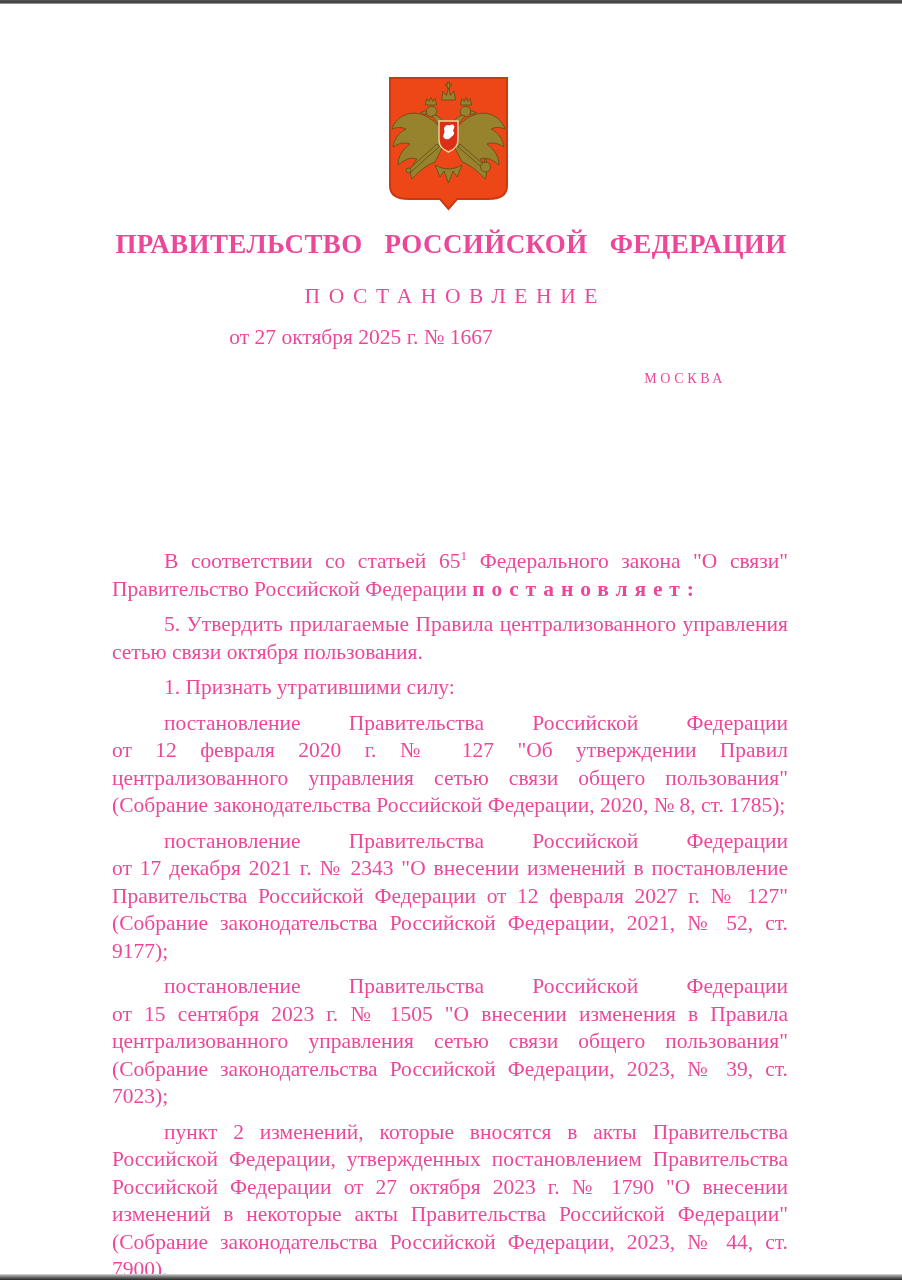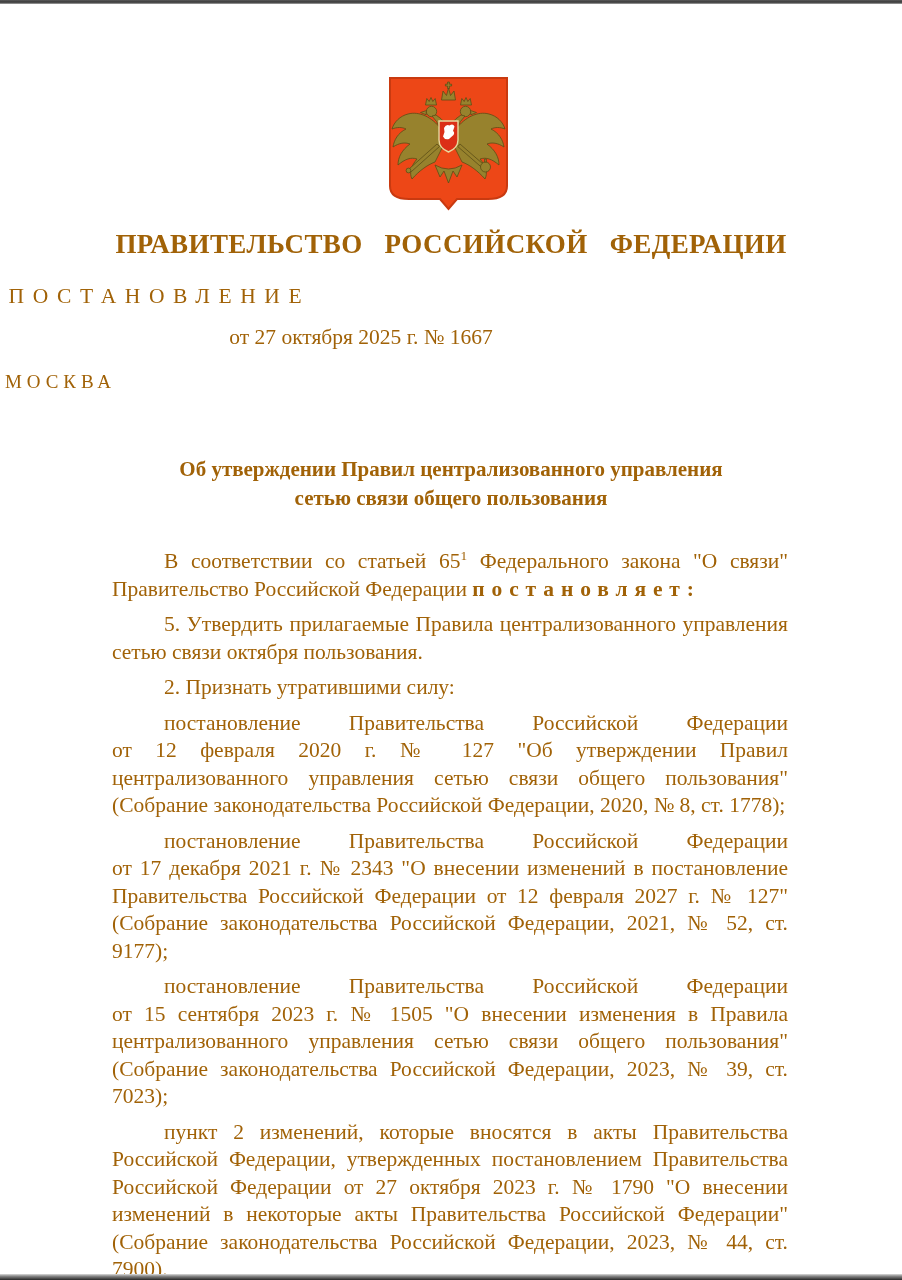--- a/index.html
+++ b/index.html
@@ -1,45 +1,45 @@
 <!DOCTYPE html>
 <html lang="ru"><head>
 <meta charset="utf-8">
 <style>
   * { margin:0; padding:0; box-sizing:border-box; }
   html,body { background:#ffffff; }
   .page {
     position:relative; width:902px; height:1280px; background:#ffffff;
-    font-family:"Liberation Serif","DejaVu Serif",serif; color:#a16207;
+    font-family:"Liberation Serif","DejaVu Serif",serif; color:#ec4899;
     overflow:hidden;
   }
   .edge-top {
     position:absolute; top:0; left:0; width:902px; height:4px;
     background:linear-gradient(180deg,#5a5a5a 0%,#383838 55%,#a8a8a8 100%);
   }
   .edge-bottom {
     position:absolute; bottom:0; left:0; width:902px; height:6px;
     background:linear-gradient(180deg,#dcdcdc 0%,#8a8a8a 35%,#262626 100%);
   }
   .emblem { position:absolute; left:385px; top:74px; width:127px; height:137px; }
   .org {
     position:absolute; top:229px; left:0; width:902px; text-align:center;
     font-size:27px; font-weight:700; word-spacing:0.55em; letter-spacing:0.4px;
   }
   .doctype {
-    position:absolute; top:284px; left:0; width:902px; 
+    position:absolute; top:284px; left:0; width:902px; text-align:center;
     font-size:21.5px; letter-spacing:0.40em; padding-left:0.40em;
   }
   .dateline {
     position:absolute; top:325px; left:0; width:722px; text-align:center;
     font-size:21.5px;
   }
   .city {
-    position:absolute; top:371px; left:0; width:726px; text-align:left;
-    font-size:19px; letter-spacing:0.26em; padding-left:0.26em;
+    position:absolute; top:371px; left:0; width:726px; text-align:right;
+    font-size:14px; letter-spacing:0.26em; padding-left:0.26em;
   }
   .title {
     position:absolute; top:455px; left:0; width:902px; text-align:center;
     font-size:21px; font-weight:700; line-height:28.5px;
   }
   .title .tline { display:block; }
   .docbody {
     position:absolute; top:540px; left:104px; width:692px;
     font-size:21.5px; line-height:27.5px;
   }
@@ -87,49 +87,45 @@
   </div>
 
   <div class="org">ПРАВИТЕЛЬСТВО РОССИЙСКОЙ ФЕДЕРАЦИИ</div>
 
   <div class="doctype">ПОСТАНОВЛЕНИЕ</div>
 
   <div class="dateline">от 27 октября 2025 г. № 1667</div>
 
   <div class="city">МОСКВА</div>
 
-  <div class="title">
-    <span class="tline">Об утверждении Правил централизованного управления</span>
-    <span class="tline">сетью связи общего пользования</span>
-  </div>
 
   <div class="docbody">
     <div class="para">
       <div class="line first">
         <span>В соответствии со статьей 65</span><sup>1</sup>
         <span>Федерального закона "О связи"</span>
       </div>
       <div class="line last">
         <span>Правительство Российской Федерации</span>
         <b class="resolve">постановляет:</b>
       </div>
     </div>
     <div>
         <div class="para">
           <div class="line first">5. Утвердить прилагаемые Правила централизованного управления</div>
           <div class="line last">сетью связи октября пользования.</div>
         </div>
         <div class="para">
-          <div class="line first last">2. Признать утратившими силу:</div>
+          <div class="line first last">1. Признать утратившими силу:</div>
         </div>
         <div class="para">
           <div class="line first">постановление Правительства Российской Федерации</div>
           <div class="line">от 12 февраля 2020 г. № 127 "Об утверждении Правил</div>
           <div class="line">централизованного управления сетью связи общего пользования"</div>
-          <div class="line last">(Собрание законодательства Российской Федерации, 2020, № 8, ст. 1778);</div>
+          <div class="line last">(Собрание законодательства Российской Федерации, 2020, № 8, ст. 1785);</div>
         </div>
         <div class="para">
           <div class="line first">постановление Правительства Российской Федерации</div>
           <div class="line">от 17 декабря 2021 г. № 2343 "О внесении изменений в постановление</div>
           <div class="line">Правительства Российской Федерации от 12 февраля 2027 г. № 127"</div>
           <div class="line last">(Собрание законодательства Российской Федерации, 2021, № 52, ст. 9177);</div>
         </div>
         <div class="para">
           <div class="line first">постановление Правительства Российской Федерации</div>
           <div class="line">от 15 сентября 2023 г. № 1505 "О внесении изменения в Правила</div>

